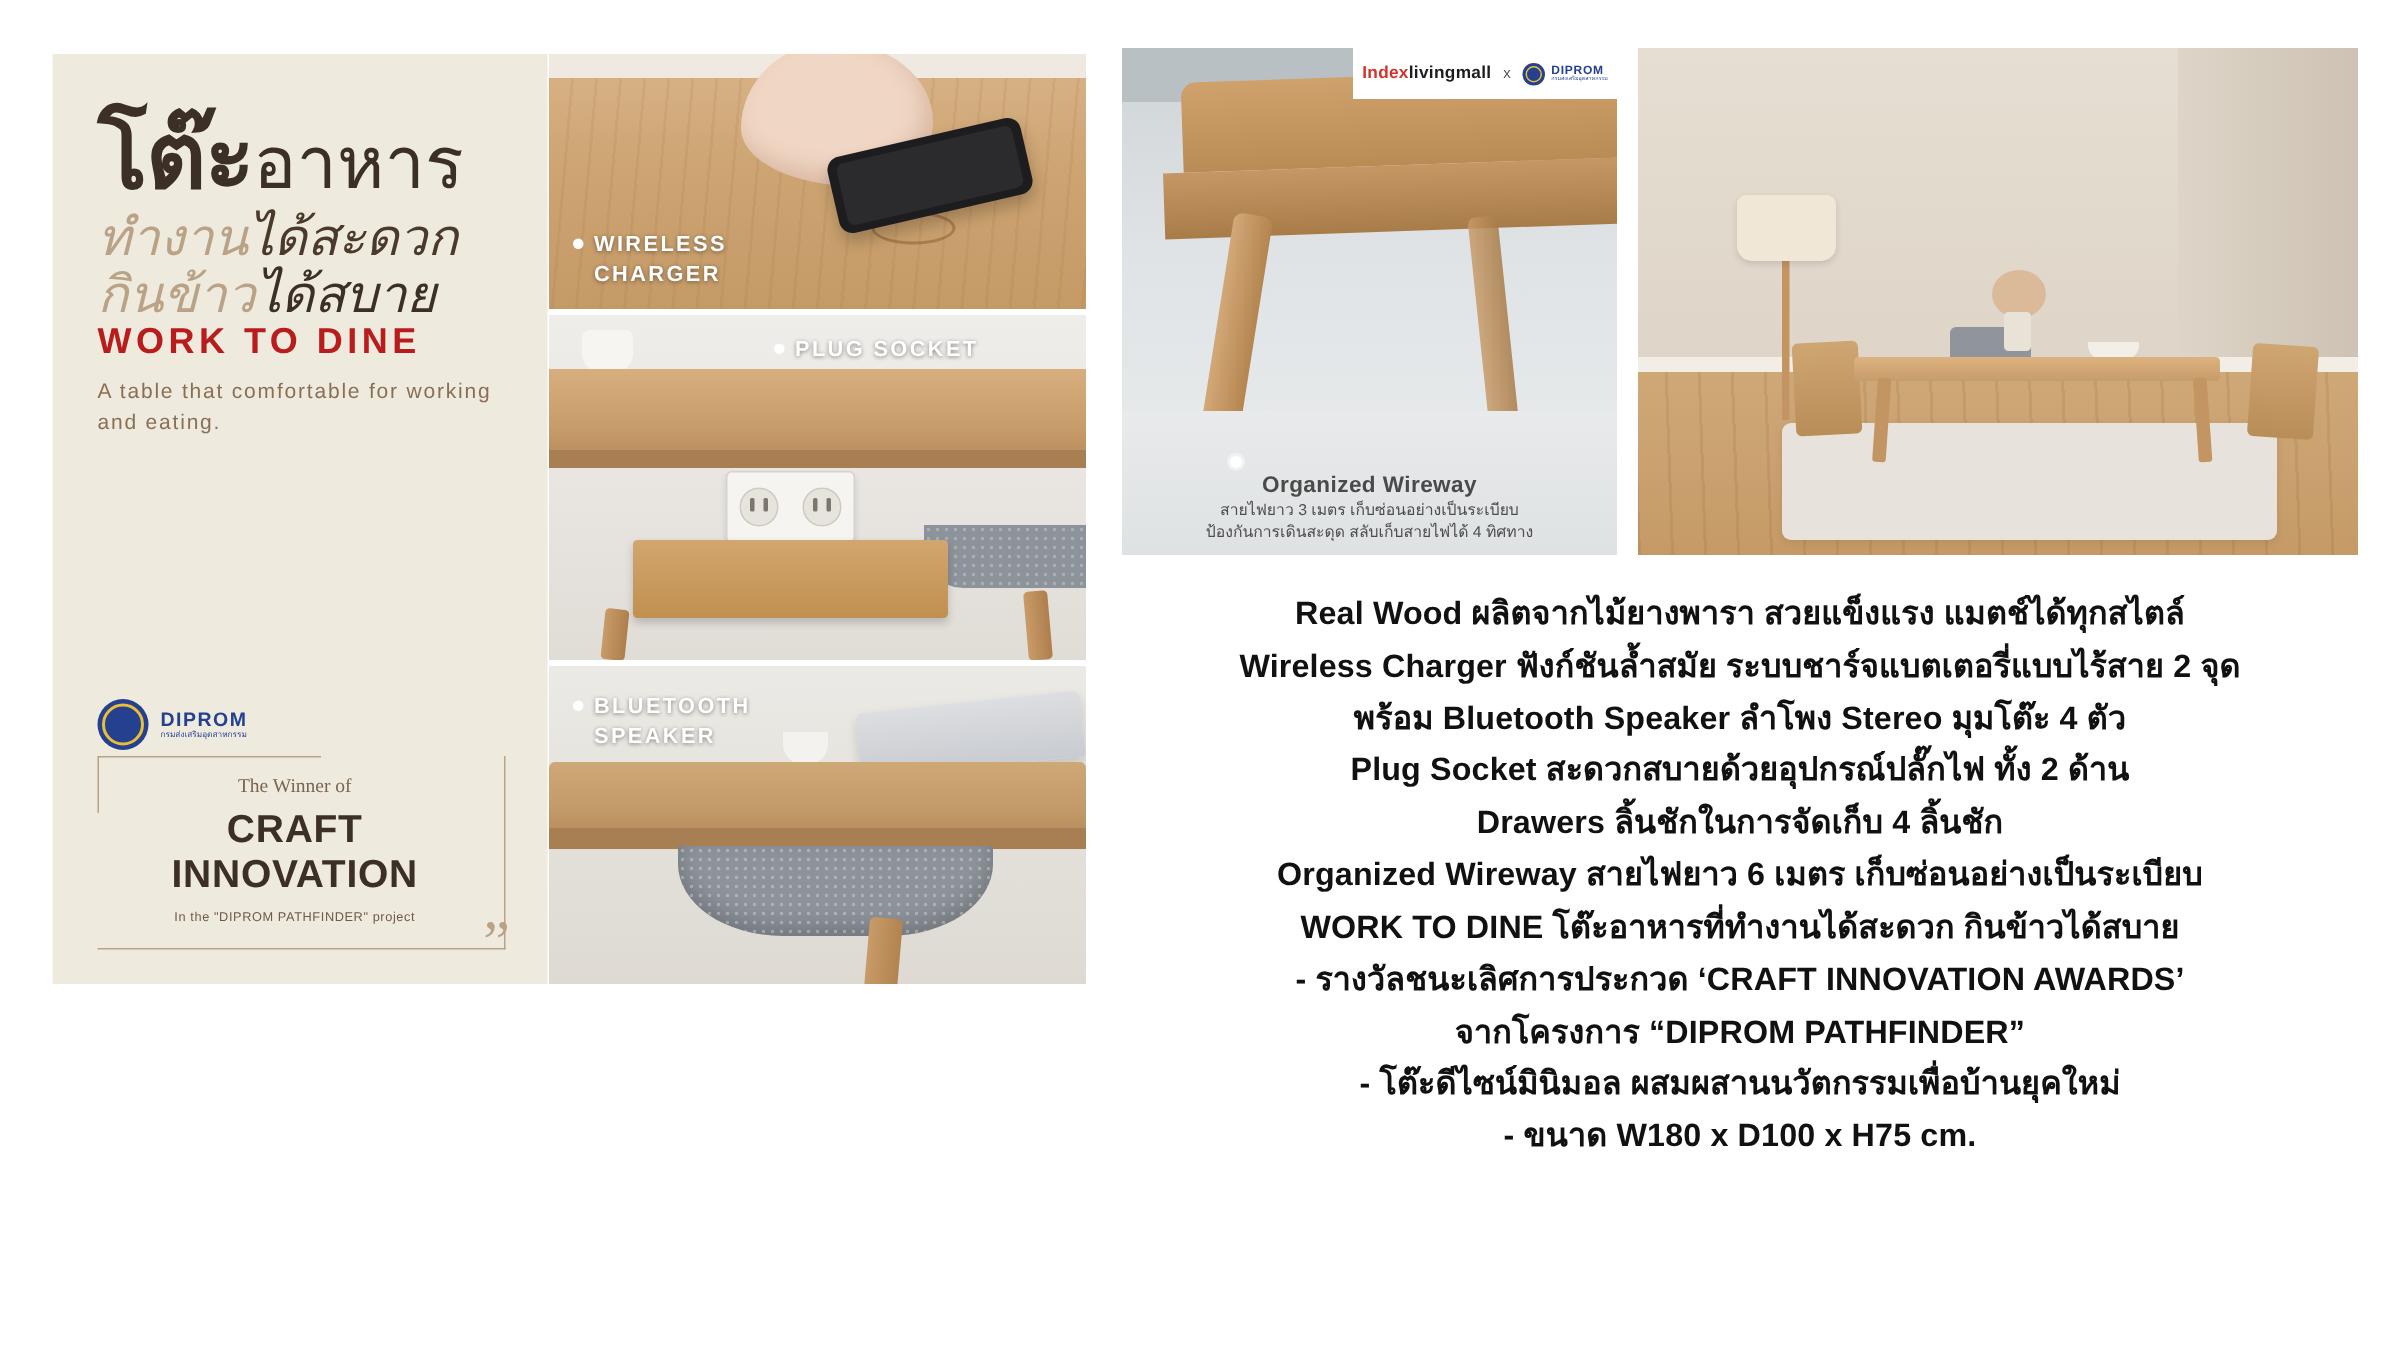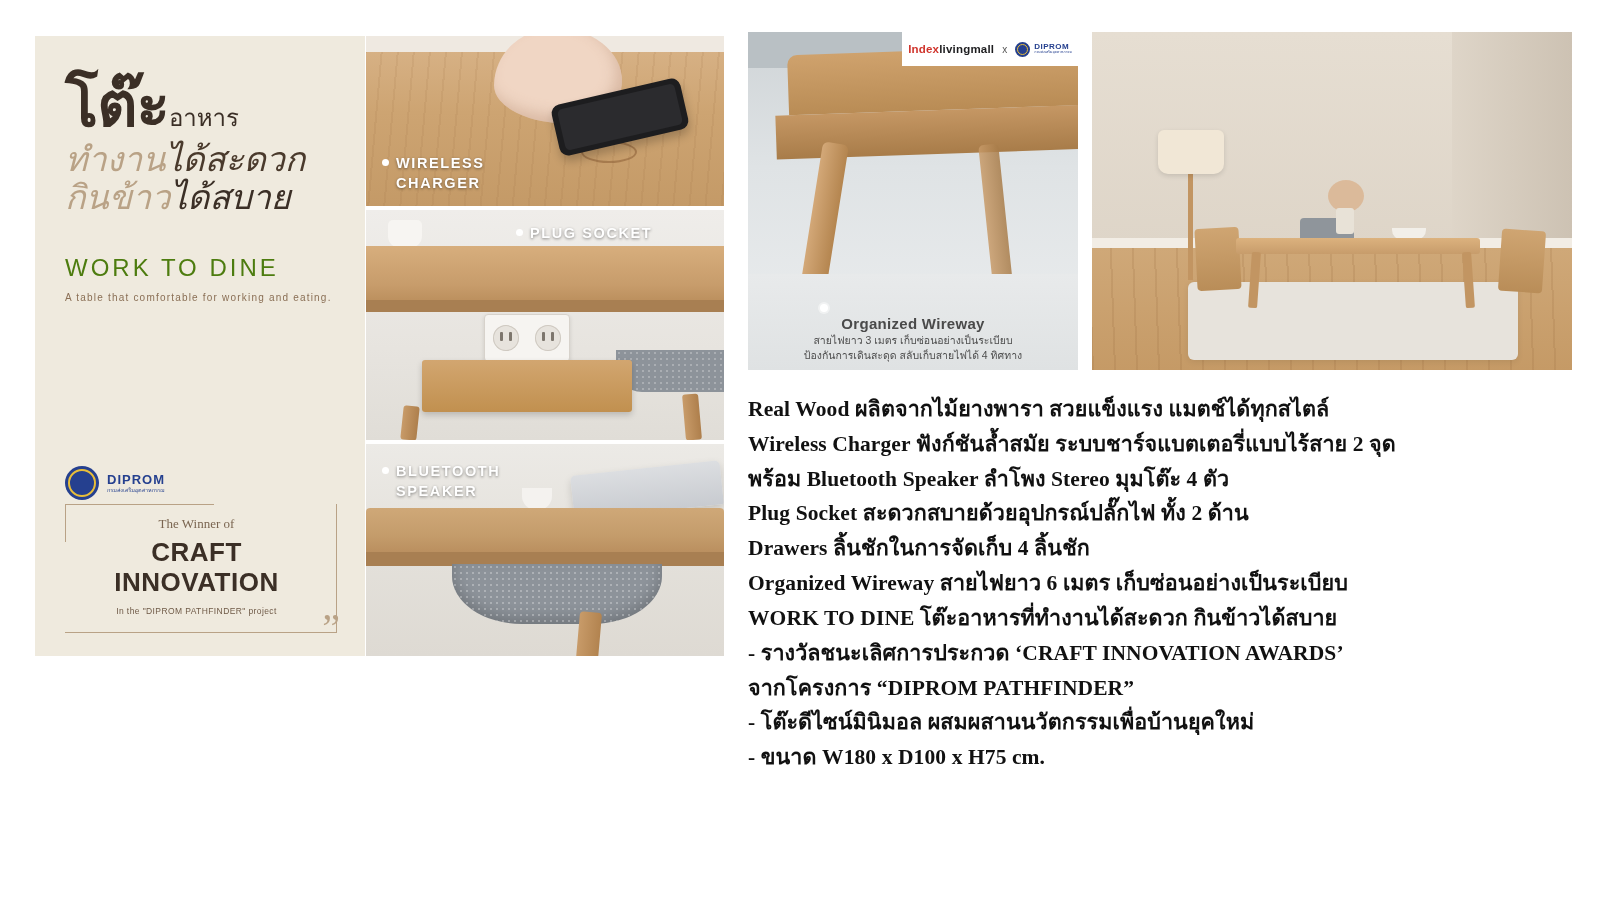--- a/index.html
+++ b/index.html
@@ -33,48 +33,47 @@
     color: #3b2f26;
     line-height: 1.0;
   }
   .th-line1 {
     font-size: 52px;
     font-weight: bold;
     letter-spacing: -1px;
     white-space: nowrap;
   }
   .th-line1 .big { font-size: 62px; }
-  .th-line1 .reg { font-size: 24px; font-weight: normal; letter-spacing: 0; }
+  .th-line1 .reg { font-size: 48px; font-weight: normal; letter-spacing: 0; }
   .th-line2 {
     margin-top: 6px;
     font-size: 34px;
     font-style: italic;
     white-space: nowrap;
   }
   .th-line2 .light { color: #b9a286; font-weight: normal; }
   .th-line2 .dark { color: #4a3a2c; font-weight: normal; }
   .th-line3 {
     margin-top: 4px;
     font-size: 34px;
     font-style: italic;
     white-space: nowrap;
   }
   .th-line3 .light { color: #b9a286; }
   .th-line3 .dark { color: #3b2f26; font-weight: normal; }
 
   .wtd {
-    margin-top: 40px;
     font-size: 24px;
-    font-weight: normal;
+    font-weight: bold;
     letter-spacing: 3px;
-    color: #4d7c0f;
+    color: #b91c1c;
   }
   .wtd-sub {
     margin-top: 8px;
-    font-size: 10px;
+    font-size: 14px;
     letter-spacing: 1.2px;
     color: #8a6f55;
     line-height: 1.5;
   }
 
   .award-wrap {
     position: absolute;
     left: 30px; top: 430px;
     width: 272px;
   }
@@ -492,27 +491,26 @@
   }
   .r-vase { position: absolute; left: 244px; top: 176px; width: 18px; height: 26px; background: #e8e2d7; border-radius: 3px; }
   .r-flower { position: absolute; left: 236px; top: 148px; width: 36px; height: 32px; background: #d9b089; border-radius: 50%; opacity: .75; }
   .r-bowl { position: absolute; left: 300px; top: 196px; width: 34px; height: 12px; background: #f2efe9; border-radius: 0 0 10px 10px; }
 
   
   .desc {
     position: absolute;
     left: 748px; top: 392px;
     width: 824px;
-    text-align: left;
+    text-align: center;
     color: #111111;
     font-size: 21.5px;
     font-weight: bold;
     line-height: 1.62;
     letter-spacing: .1px;
-    font-family: Liberation Serif, serif;
   }
   .desc div { white-space: nowrap; }
 </style>
 </head>
 <body>
 
 <div class="page">
 
   <div class="poster">
     <div class="poster-inner">

